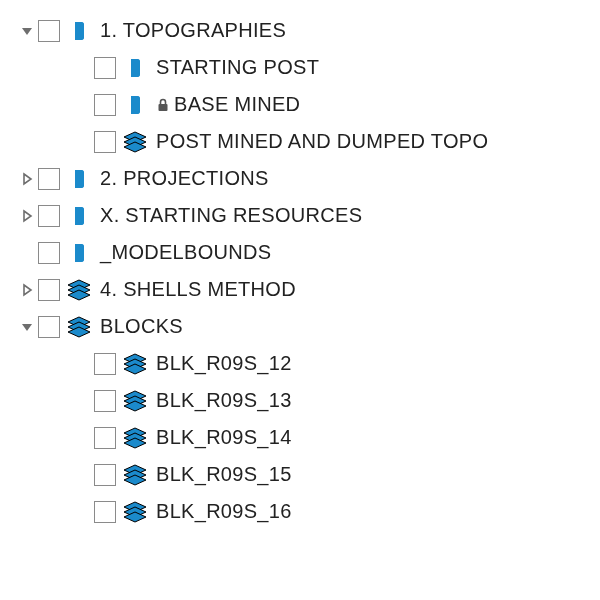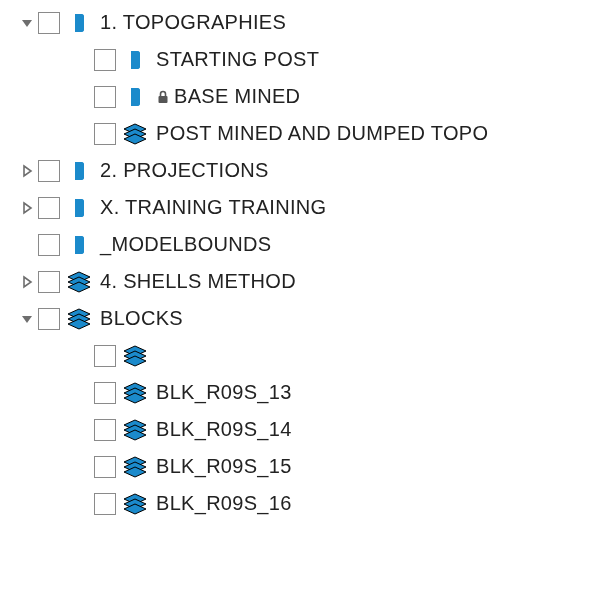--- a/index.html
+++ b/index.html
@@ -8,21 +8,21 @@
     font-family: "Segoe UI", Tahoma, sans-serif;
     font-size: 20px;
     color: #222;
     background: #fff;
     user-select: none;
     width:600px;
     height:600px;
     overflow:hidden;
   }
   .tree {
-    padding-top: 4px;
+    padding-top: 12px;
   }
   .row {
     display: flex;
     align-items: center;
     height: 37px;
     white-space: nowrap;
   }
   .indent {
     display:inline-block;
   }
@@ -162,21 +162,21 @@
       </span>
       <span class="checkbox"></span>
       <span class="icon">
         <svg width="24" height="24" viewBox="0 0 24 24">
           <path d="M4 3 H14 A3 3 0 0 1 17 6 V18 A3 3 0 0 1 14 21 H4 Z" fill="#1b8acb"></path>
           <rect x="4" y="3" width="4" height="18" fill="#fff"></rect>
           <path d="M4 3 H8 V21 H4 Z" fill="none" stroke="#0f6aa0" stroke-width="0"></path>
           <path d="M8 3 H14 A3 3 0 0 1 17 6 V18 A3 3 0 0 1 14 21 H8 Z" fill="#1b8acb"></path>
         </svg>
       </span>
-      <span class="label">X. TRAINING TRAINING</span>
+      <span class="label">X. STARTING RESOURCES</span>
     </div>
     <div class="row">
       <span class="indent" style="width: 18px;"></span>
       <span class="expander"></span>
       <span class="checkbox"></span>
       <span class="icon">
         <svg width="24" height="24" viewBox="0 0 24 24">
           <path d="M4 3 H14 A3 3 0 0 1 17 6 V18 A3 3 0 0 1 14 21 H4 Z" fill="#1b8acb"></path>
           <rect x="4" y="3" width="4" height="18" fill="#fff"></rect>
           <path d="M4 3 H8 V21 H4 Z" fill="none" stroke="#0f6aa0" stroke-width="0"></path>
@@ -223,20 +223,21 @@
       <span class="indent" style="width: 74px;"></span>
       <span class="expander"></span>
       <span class="checkbox"></span>
       <span class="icon">
         <svg width="26" height="24" viewBox="0 0 26 24">
           <polygon points="13,2 24,7 13,12 2,7" fill="#1b8acb" stroke="#000" stroke-width="1"></polygon>
           <polygon points="13,7 24,12 13,17 2,12" fill="#1b8acb" stroke="#000" stroke-width="1"></polygon>
           <polygon points="13,12 24,17 13,22 2,17" fill="#1b8acb" stroke="#000" stroke-width="1"></polygon>
         </svg>
       </span>
+      <span class="label">BLK_R09S_12</span>
     </div>
     <div class="row">
       <span class="indent" style="width: 74px;"></span>
       <span class="expander"></span>
       <span class="checkbox"></span>
       <span class="icon">
         <svg width="26" height="24" viewBox="0 0 26 24">
           <polygon points="13,2 24,7 13,12 2,7" fill="#1b8acb" stroke="#000" stroke-width="1"></polygon>
           <polygon points="13,7 24,12 13,17 2,12" fill="#1b8acb" stroke="#000" stroke-width="1"></polygon>
           <polygon points="13,12 24,17 13,22 2,17" fill="#1b8acb" stroke="#000" stroke-width="1"></polygon>

